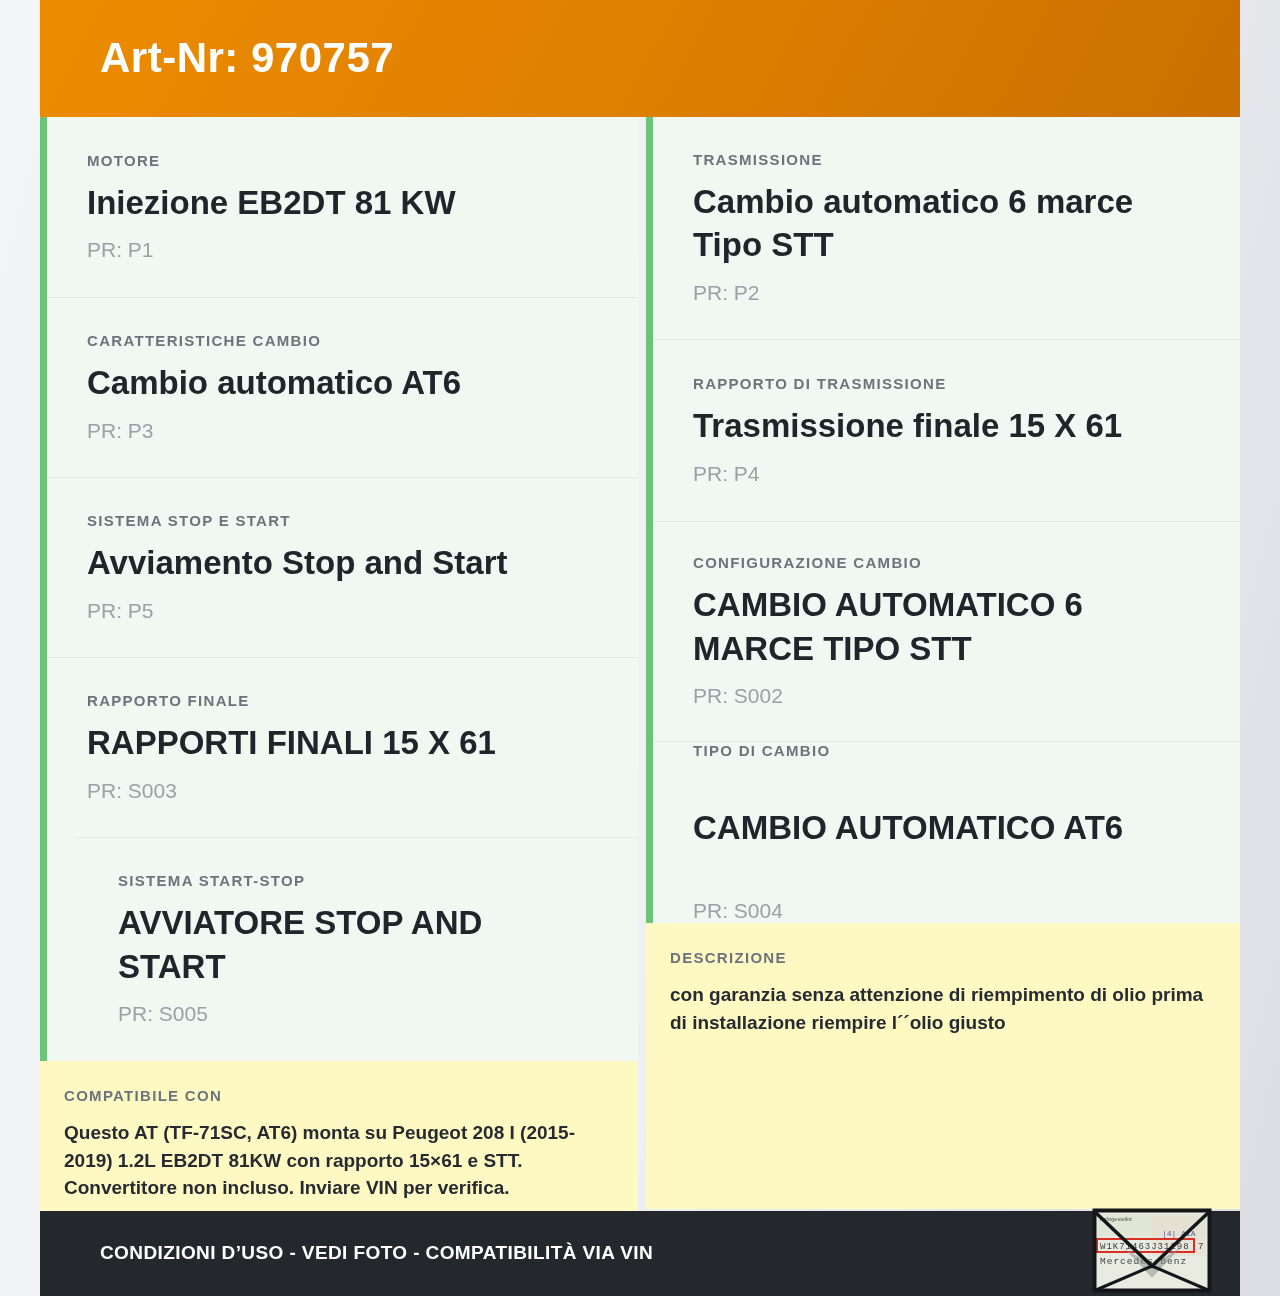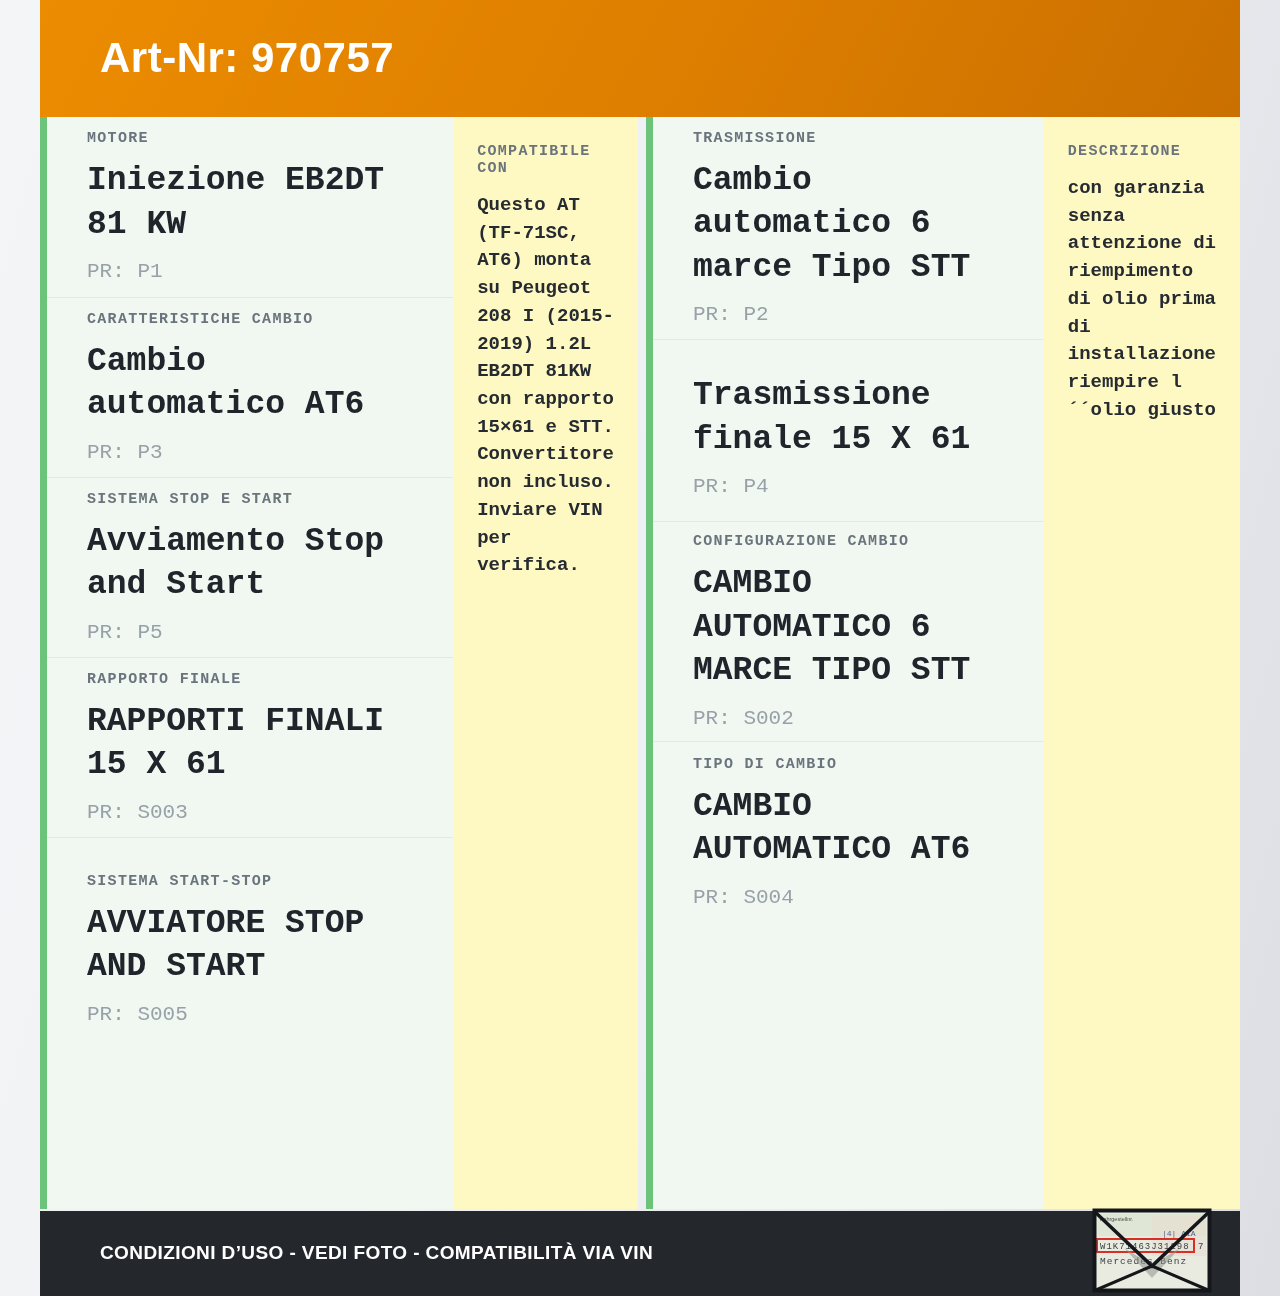--- a/index.html
+++ b/index.html
@@ -14,44 +14,44 @@
   
   .header {
     height: 118px;
     background: linear-gradient(118deg, #ec8c01 0%, #dd7e00 55%, #ca7000 100%);
     display: flex; align-items: center; padding-left: 60px;
   }
   .header h1 { color: #ffffff; font-size: 42px; font-weight: bold; letter-spacing: 0.5px; }
 
   
   .columns { display: grid; grid-template-columns: 598px 594px; gap: 8px; height: 1092px; }
-  .col { display: flex; flex-direction: row; height: 1092px; font-family: Liberation Mono, monospace; }
+  .col { display: flex; flex-direction: column; height: 1092px; }
 
   .green-stack {
     background: #f1f8f2;
     border-left: 7px solid #6bc47a;
   }
   .spec-card { padding: 0 40px; display: flex; flex-direction: column; justify-content: center; }
   .spec-card + .spec-card { border-top: 1px solid #e2eae2; }
 
   .spec-label, .white-label {
     color: #6b747c; font-size: 15px; font-weight: bold;
     text-transform: uppercase; letter-spacing: 1.3px;
   }
   .spec-title {
     color: #20252b; font-size: 33px; font-weight: bold;
     line-height: 1.32; margin-top: 12px;
   }
   .spec-pr { color: #99a1a8; font-size: 21px; margin-top: 14px; }
 
   
   .lc0 { height: 180px; } .lc1 { height: 180px; } .lc2 { height: 180px; }
-  .lc3 { height: 180px; } .lc4 { height: 224px; }
+  .lc3 { height: 180px; } .lc4 { height: 224px; margin-left: 31px; }
   
-  .rc0 { height: 222px; } .rc1 { height: 182px; } .rc2 { height: 220px; } .rc3 { height: 182px; }
+  .rc0 { height: 222px; } .rc1 { height: 182px; } .rc2 { height: 220px; } .rc3 { height: 182px; justify-content: space-between; }
 
   .white-card { background: #fef9c3; flex: 1; padding: 26px 24px; }
   .white-text {
     color: #262b31; font-size: 19px; font-weight: 600;
     line-height: 1.46; margin-top: 15px; max-width: 560px;
   }
 
   
   .footer {
     height: 86px; margin-top: 2px; background: #24282d;
@@ -113,20 +113,21 @@
     </div>
 
     <div class="col">
       <div class="green-stack">
         <section class="spec-card rc0">
           <div class="spec-label">TRASMISSIONE</div>
           <div class="spec-title">Cambio automatico 6 marce Tipo STT</div>
           <div class="spec-pr">PR: P2</div>
         </section>
         <section class="spec-card rc1">
+          <div class="spec-label">RAPPORTO DI TRASMISSIONE</div>
           <div class="spec-title">Trasmissione finale 15 X 61</div>
           <div class="spec-pr">PR: P4</div>
         </section>
         <section class="spec-card rc2">
           <div class="spec-label">CONFIGURAZIONE CAMBIO</div>
           <div class="spec-title">CAMBIO AUTOMATICO 6 MARCE TIPO STT</div>
           <div class="spec-pr">PR: S002</div>
         </section>
         <section class="spec-card rc3">
           <div class="spec-label">TIPO DI CAMBIO</div>

